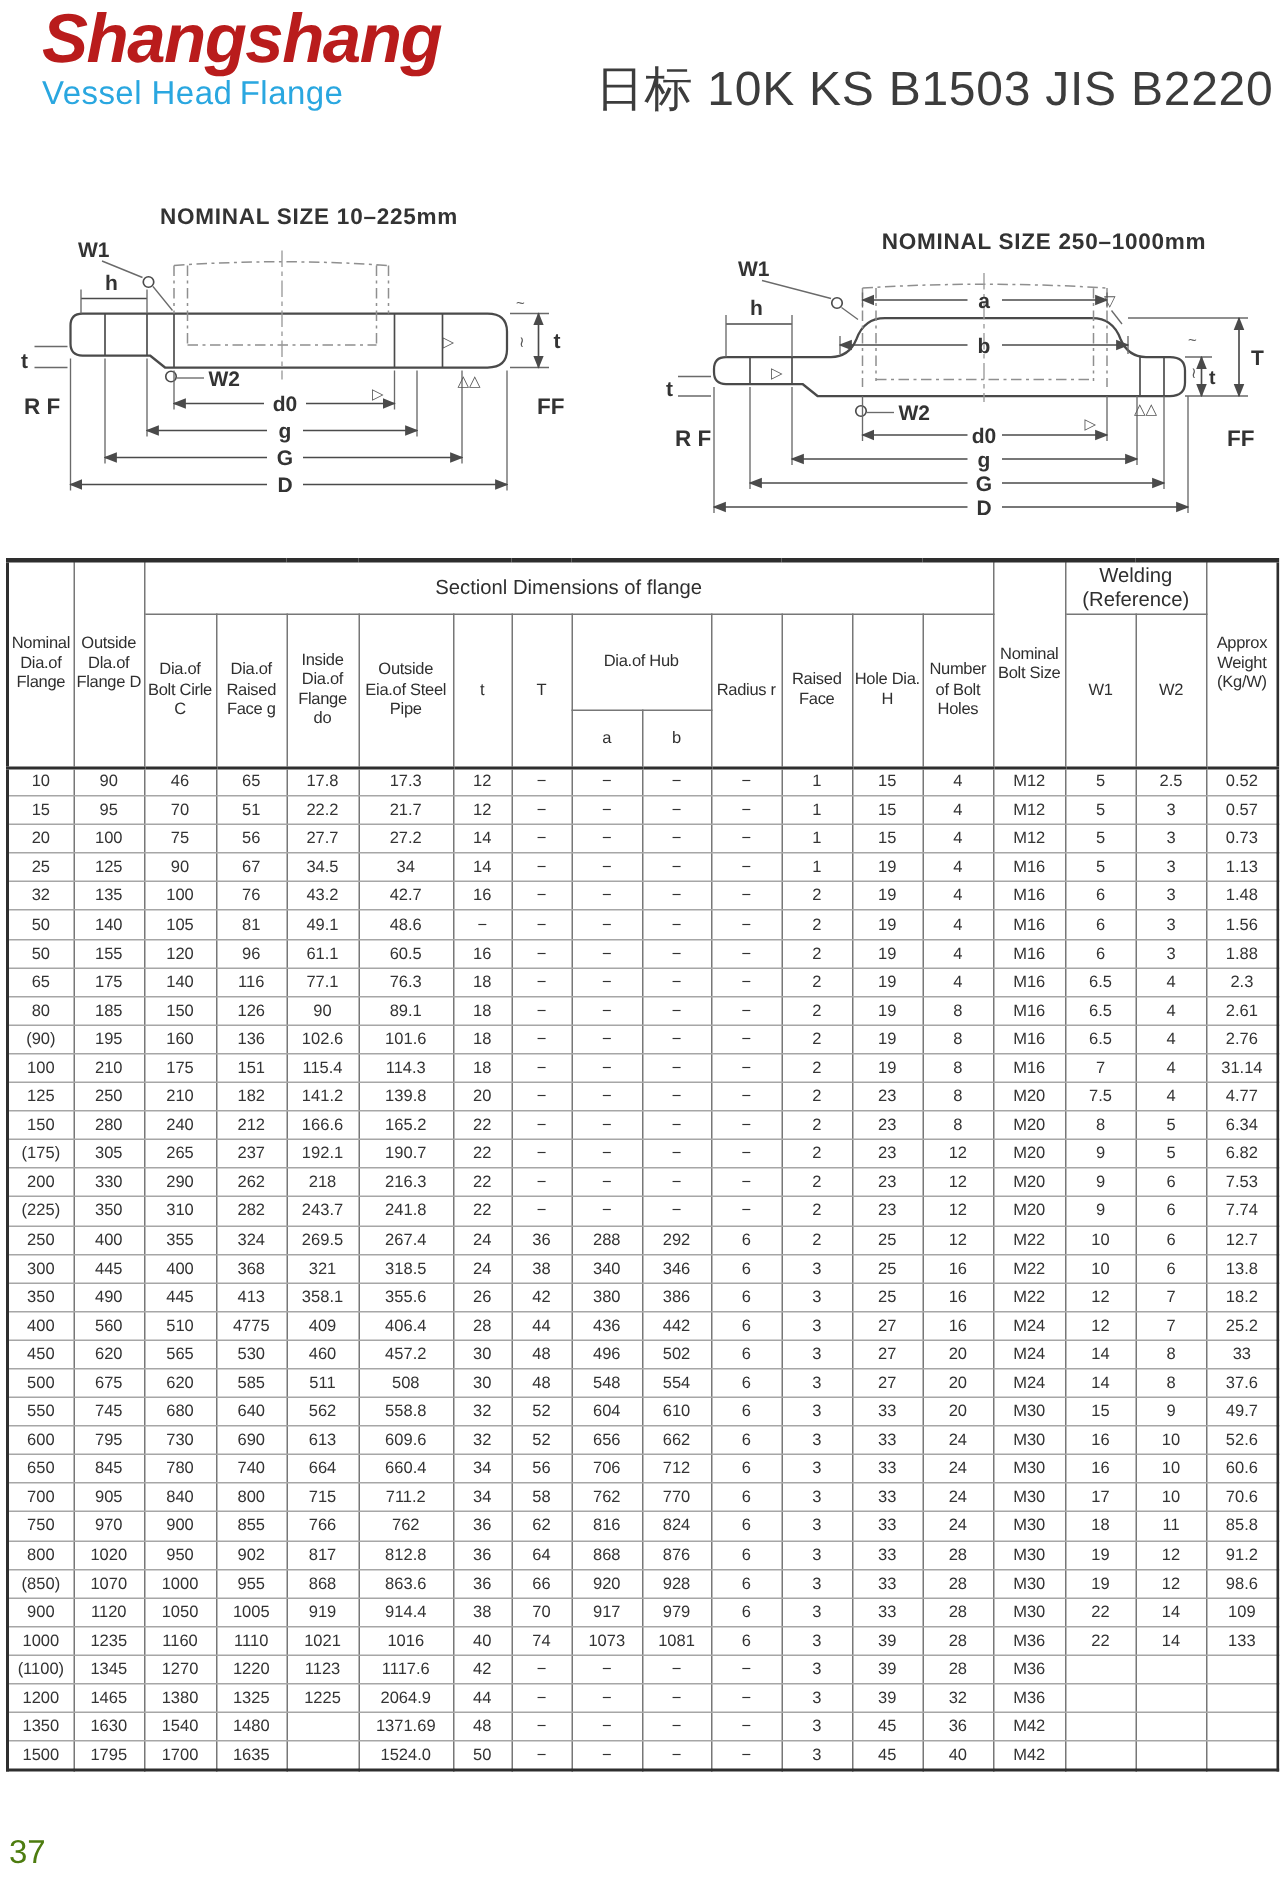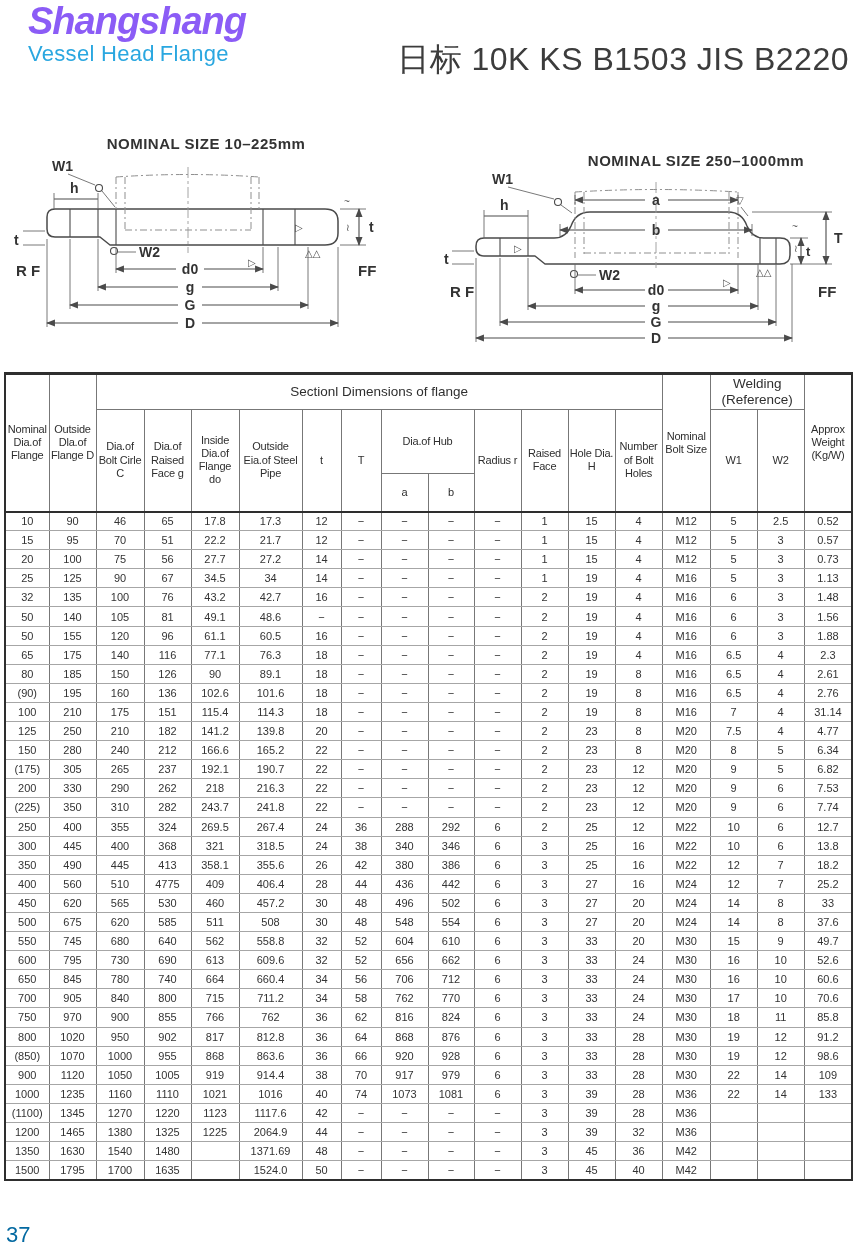--- a/index.html
+++ b/index.html
@@ -2,21 +2,21 @@
 <html><head>
 <meta charset="utf-8">
 <style>
   * { box-sizing: border-box; }
   html,body { margin:0; padding:0; background:#fff; }
   body { width:853px; height:1252px; font-family:"Liberation Sans","DejaVu Sans",sans-serif; }
   .page { position:relative; width:853px; height:1252px; background:#ffffff; overflow:hidden; }
 
   
   .logo { position:absolute; left:28px; top:2px; }
-  .logo-name { font-size:38px; font-weight:bold; font-style:italic; color:#8b5cf6; line-height:1.0; letter-spacing:-1px; }
+  .logo-name { font-size:46px; font-weight:bold; font-style:italic; color:#b91c1c; line-height:1.0; letter-spacing:-1px; }
   .logo-tag { font-size:22px; color:#2aa7e0; margin-top:1px; letter-spacing:0.3px; }
   .logo-tag .tag-bold { font-weight:normal; margin-left:5px; }
   .doc-title { position:absolute; top:38px; right:4px; font-size:32px; color:#3c3c3c; letter-spacing:0.5px; white-space:nowrap; }
 
   
   .diagram { position:absolute; }
   .diagram-left { left:8px; top:133px; }
   .diagram-right { left:440px; top:150px;text-align:right; }
   svg text { font-family:"Liberation Sans","DejaVu Sans",sans-serif; }
   .dtitle { font-weight:bold; font-size:15px; fill:#333; letter-spacing:0.5px; }
@@ -35,21 +35,21 @@
   .dim-table th, .dim-table td { border:1px solid #777; padding:0; text-align:center; vertical-align:middle; font-weight:normal; overflow:hidden; }
   .dim-table thead th { font-size:11px; line-height:1.2; color:#2f2f2f; letter-spacing:-0.2px; }
   .dim-table thead .band { font-size:13.5px; letter-spacing:0; }
   .dim-table thead tr.h1 { height:36px; }
   .dim-table thead tr.h2 { height:64px; }
   .dim-table thead tr.h3 { height:38px; }
   .dim-table tbody td { font-size:11px; height:19.1px; color:#333;
                         border-top-color:#a6a6a6; border-bottom-color:#a6a6a6; }
   .dim-table tbody tr:first-child td { border-top:2px solid #2e2e2e; }
 
-  .page-number { position:absolute; left:6px; top:1222px; font-size:22px; color:#0369a1; }
+  .page-number { position:absolute; left:6px; top:1222px; font-size:22px; color:#4d7c0f; }
 </style>
 </head>
 <body>
 
 <div class="page">
 
   <div class="logo">
     <div class="logo-name">Shangshang</div>
     <div class="logo-tag">
       <span>Vessel Head</span><span class="tag-bold">Flange</span>

